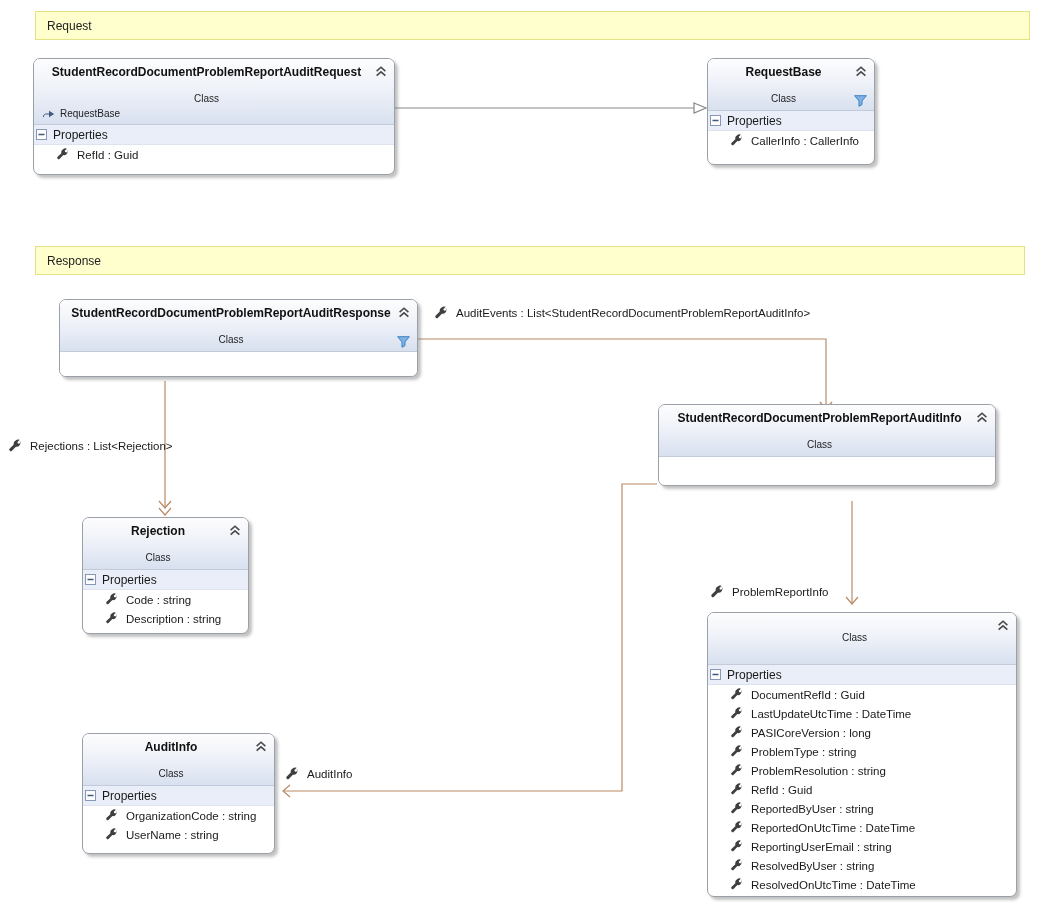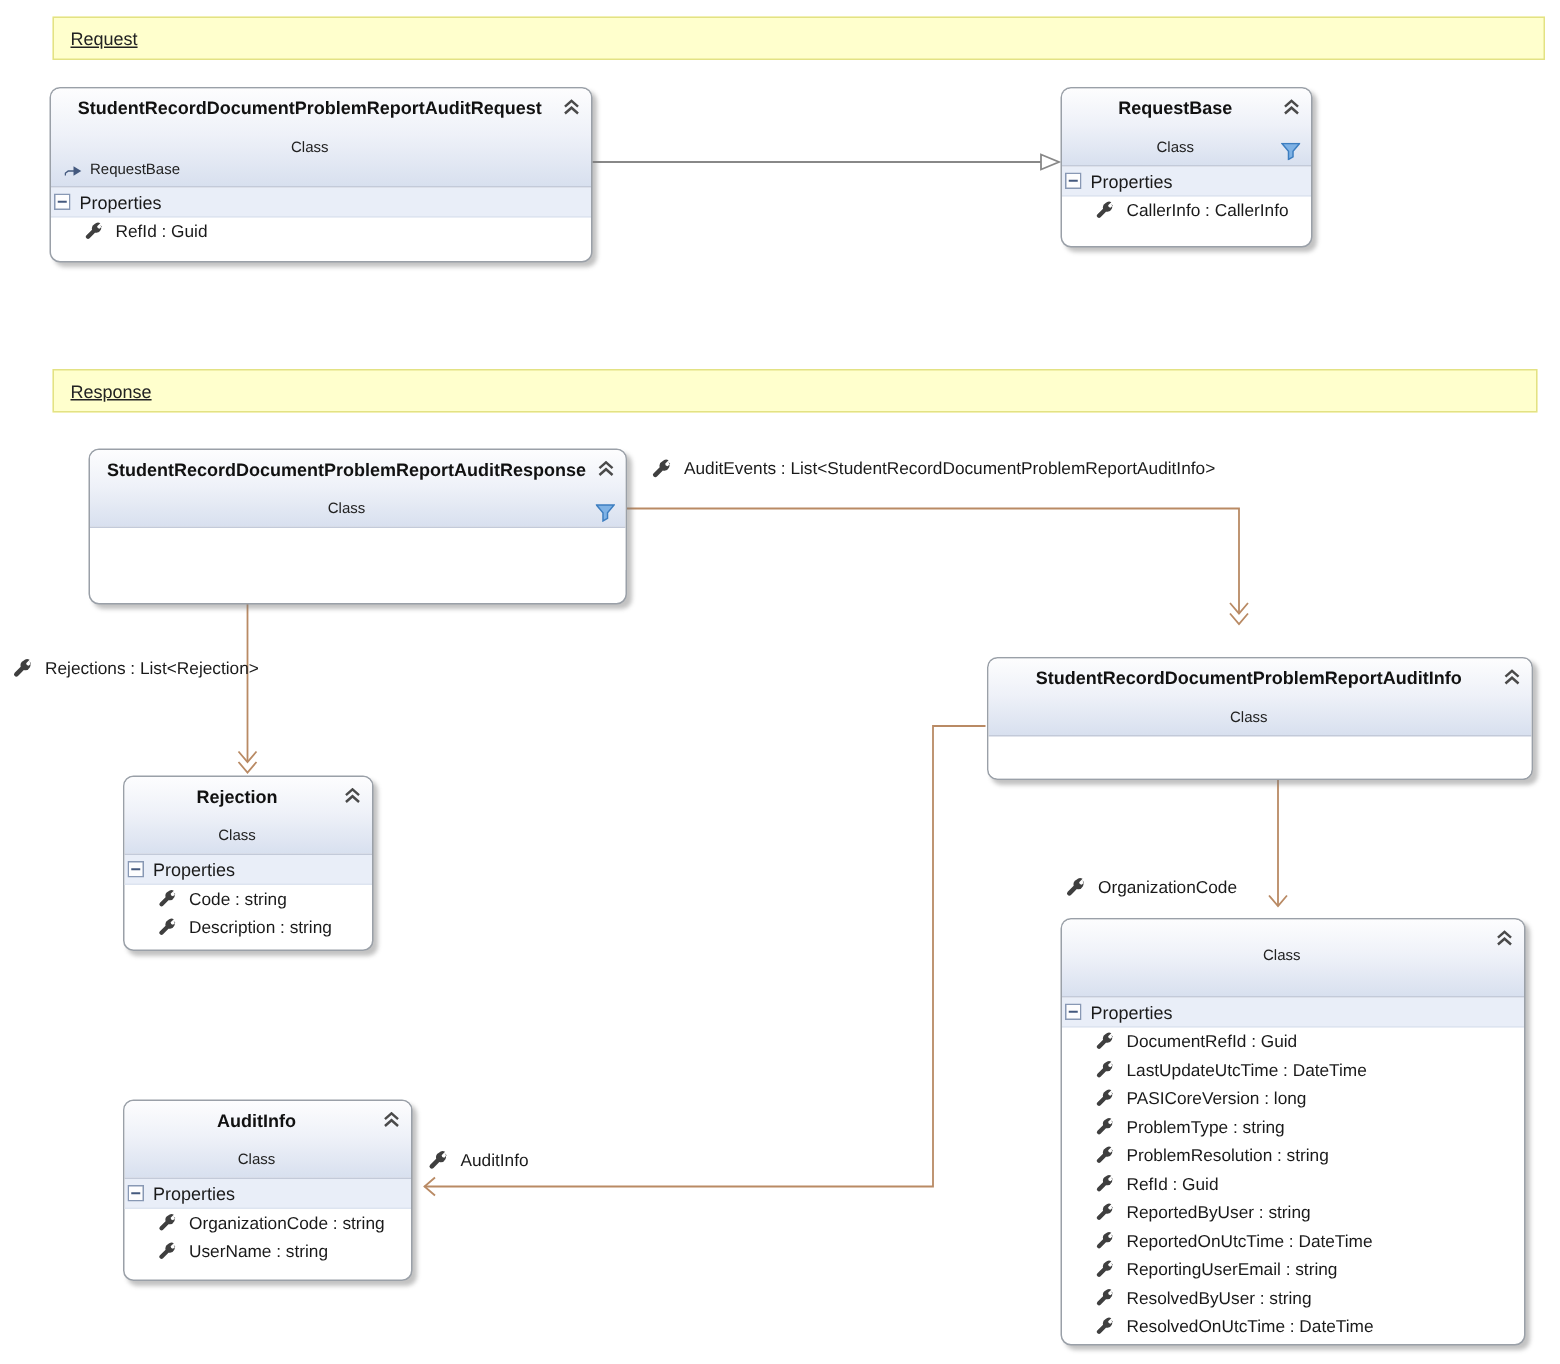--- a/index.html
+++ b/index.html
@@ -32,21 +32,21 @@
   .inherit{stroke:var(--inheritance);fill:none;stroke-width:1.2;}
   .inherit-head{fill:#ffffff;stroke:var(--inheritance);stroke-width:1.2;}
 
   .banner{
     position:absolute;
     height:29px;
     background:var(--banner-bg);
     border:1px solid var(--banner-border);
     display:flex;align-items:center;
     padding-left:11px;
-    font-size:12px;color:#222;text-decoration:underline;
+    font-size:12px;color:#222;
   }
 
   .class-box{
     position:absolute;
     background:#ffffff;
     border:1px solid var(--box-border);
     border-radius:7px;
     box-shadow:3px 3px 3px rgba(120,120,120,0.45);
     overflow:hidden;
   }
@@ -198,35 +198,35 @@
       <span>Properties</span>
     </div>
     <div class="prop-row">
       <svg class="ic" width="13" height="13">
           <use href="#ic-wrench"></use>
         </svg>
       <span>CallerInfo : CallerInfo</span>
     </div>
   </div>
 
-  <div class="class-box" style="left:59px;top:299px;width:359px;height:104px;">
+  <div class="class-box" style="left:59px;top:299px;width:359px;height:78px;">
     <div class="box-header">
       <div class="box-title">StudentRecordDocumentProblemReportAuditResponse</div>
       <div class="box-kind">Class</div>
       <svg class="chevron-btn">
           <use href="#ic-chevron"></use>
         </svg>
       <svg class="funnel-btn">
           <use href="#ic-funnel"></use>
         </svg>
     </div>
     <div class="empty-body"></div>
   </div>
 
-  <div class="class-box" style="left:658px;top:438px;width:364px;height:82px;">
+  <div class="class-box" style="left:658px;top:404px;width:338px;height:82px;">
     <div class="box-header">
       <div class="box-title">StudentRecordDocumentProblemReportAuditInfo</div>
       <div class="box-kind">Class</div>
       <svg class="chevron-btn">
           <use href="#ic-chevron"></use>
         </svg>
     </div>
     <div class="empty-body"></div>
   </div>
 
@@ -376,21 +376,21 @@
   <div class="assoc-label" style="left:8px;top:439px;">
     <svg class="ic" width="14" height="14">
         <use href="#ic-wrench"></use>
       </svg>
     <span>Rejections : List&lt;Rejection&gt;</span>
   </div>
   <div class="assoc-label" style="left:710px;top:585px;">
     <svg class="ic" width="14" height="14">
         <use href="#ic-wrench"></use>
       </svg>
-    <span>OrganizationCode</span>
+    <span>ProblemReportInfo</span>
   </div>
   <div class="assoc-label" style="left:285px;top:767px;">
     <svg class="ic" width="14" height="14">
         <use href="#ic-wrench"></use>
       </svg>
     <span>AuditInfo</span>
   </div>
 
 </div>
 

